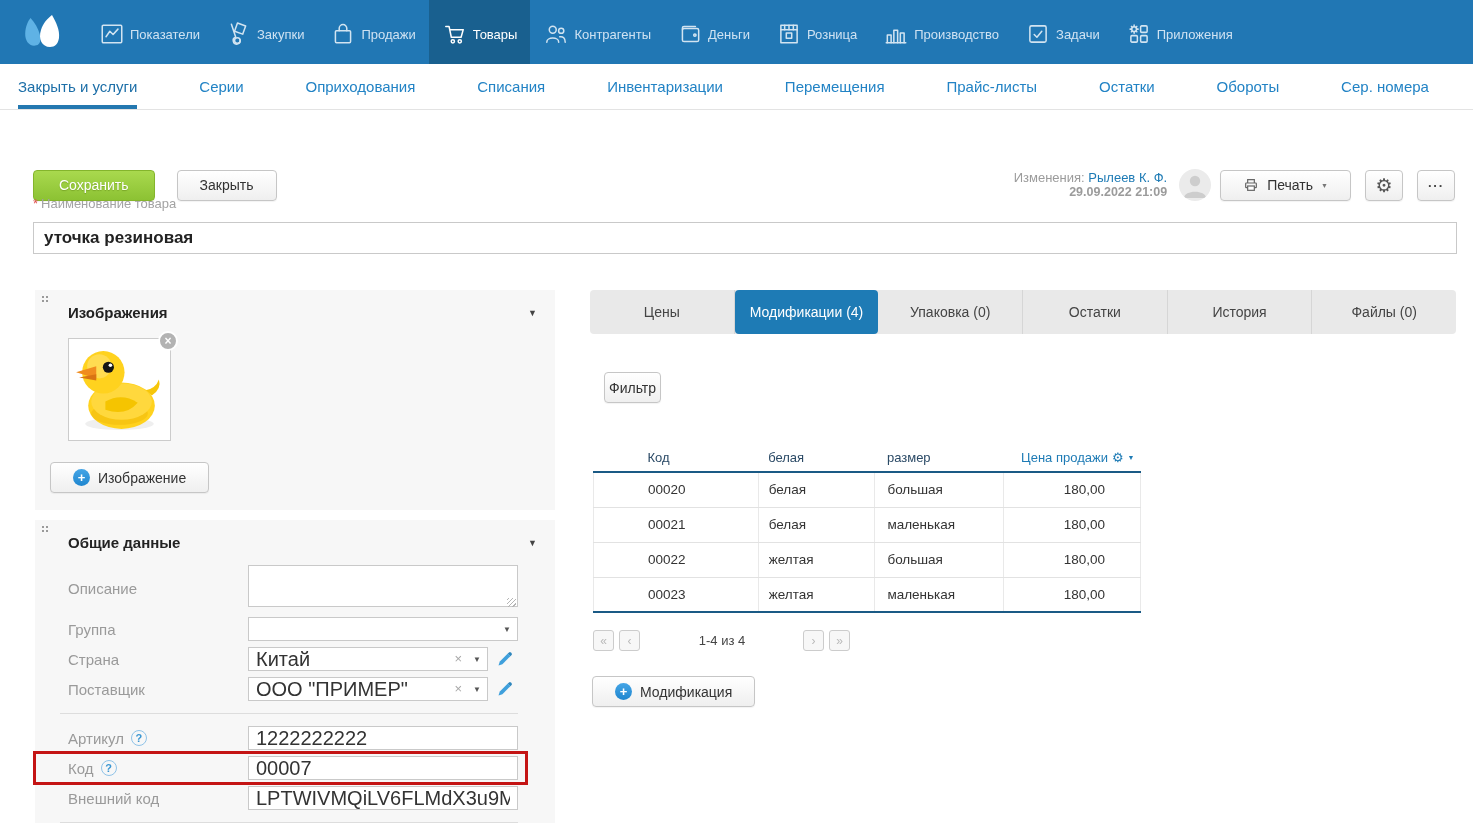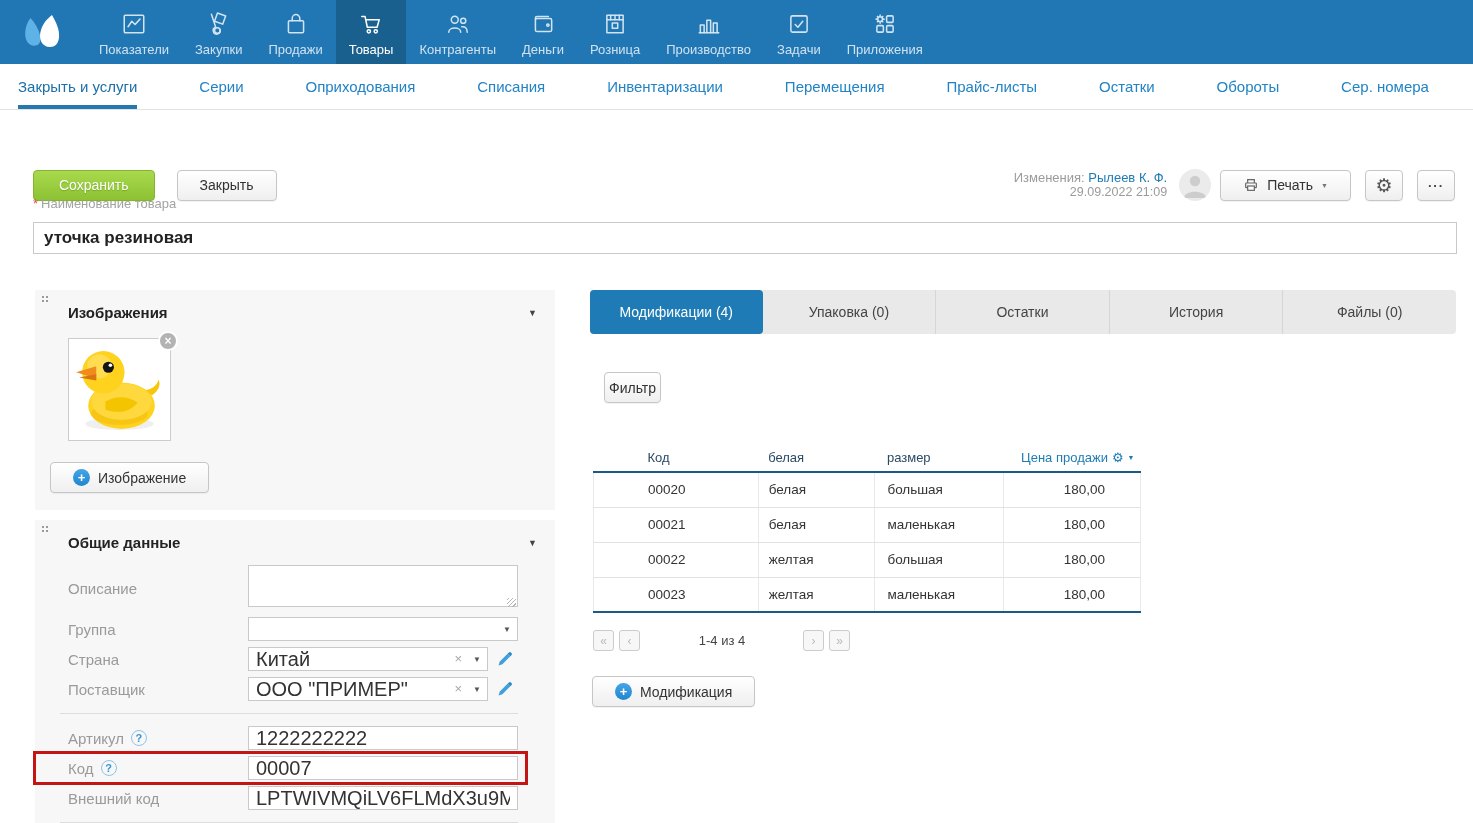--- a/index.html
+++ b/index.html
@@ -4,21 +4,21 @@
 <style>
   * { margin:0; padding:0; box-sizing:border-box; }
   html,body { width:1473px; height:823px; overflow:hidden; background:#fff;
               font-family:"Liberation Sans", sans-serif; }
   .page { position:relative; width:1473px; height:823px; background:#fff; }
 
   
   .topnav { position:absolute; top:0; left:0; right:0; height:64px; background:#2177b4;
             display:flex; align-items:stretch; }
   .logo { width:86px; display:flex; align-items:center; justify-content:center; }
-  .nav-item { display:flex; flex-direction:column; align-items:center; justify-content:center;
+  .nav-item { display:flex; flex-direction:row; align-items:center; justify-content:center;
               gap:5px; padding:4px 13px 0; color:#cfe2f2; font-size:13px; cursor:pointer; }
   .nav-item svg { width:26px; height:26px; stroke:#d2e4f1; fill:none; stroke-width:1.4;
                   stroke-linecap:round; stroke-linejoin:round; }
   .nav-item.selected { background:#19608f; color:#fff; }
   .nav-item.selected svg { stroke:#fff; }
 
   
   .subnav { position:absolute; top:64px; left:0; right:0; height:46px;
             border-bottom:1px solid #e3e3e3; display:flex; align-items:stretch;
             padding:0 44px 0 18px; justify-content:space-between; background:#fff; }
@@ -31,21 +31,21 @@
   .btn { display:inline-flex; align-items:center; justify-content:center; gap:8px;
          background:linear-gradient(#ffffff,#efefef); border:1px solid #c6c6c6; border-radius:4px;
          height:31px; padding:0 22px; font-size:14px; color:#333;
          box-shadow:0 1px 1px rgba(0,0,0,.05); cursor:pointer; }
   .btn-green { background:linear-gradient(#a9d94e,#8cc233); border-color:#84b52c; color:#fff;
                text-shadow:0 1px 1px rgba(70,100,0,.35); padding:0 25px; }
   .btn-close { margin-left:22px; }
   .changes { margin-left:auto; text-align:right; font-size:13px; color:#9b9b9b;
              line-height:15px; margin-right:10px; }
   .changes .link { color:#1e7bb5; cursor:pointer; }
-  .changes .date { font-size:12.5px; }
+  .changes .date { font-size:12.5px;font-weight:bold; }
   .avatar { width:32px; height:32px; border-radius:50%; background:#ebebeb; margin:0 9px 0 2px;
             overflow:hidden; flex:0 0 auto; }
   .btn-icon { width:38px; padding:0; }
   .gear-glyph { font-size:19px; color:#555; line-height:1; }
   .more-glyph { font-size:13px; color:#444; letter-spacing:1px; font-weight:bold; }
   .print-caret, .sel-caret { font-size:7px; color:#777; }
 
   
   .name-label { position:absolute; top:196px; left:33px; font-size:13px; color:#a3a3a3; }
   .name-label .req { color:#e05252; margin-right:3px; }
@@ -403,20 +403,23 @@
         <div class="flabel">Внешний код</div>
         <div class="fctrl"><input class="fin" type="text" value="LPTWIVMQiLV6FLMdX3u9M2" style=""></div>
       </div>
 
       <div class="divider"></div>
     </div>
   </div>
 
   <div id="right">
     <div class="tabs">
+      <div class="tab">
+          <span>Цены</span>
+        </div>
       <div class="tab selected">
           <span>Модификации (4)</span>
         </div>
       <div class="tab">
           <span>Упаковка (0)</span>
         </div>
       <div class="tab">
           <span>Остатки</span>
         </div>
       <div class="tab">

